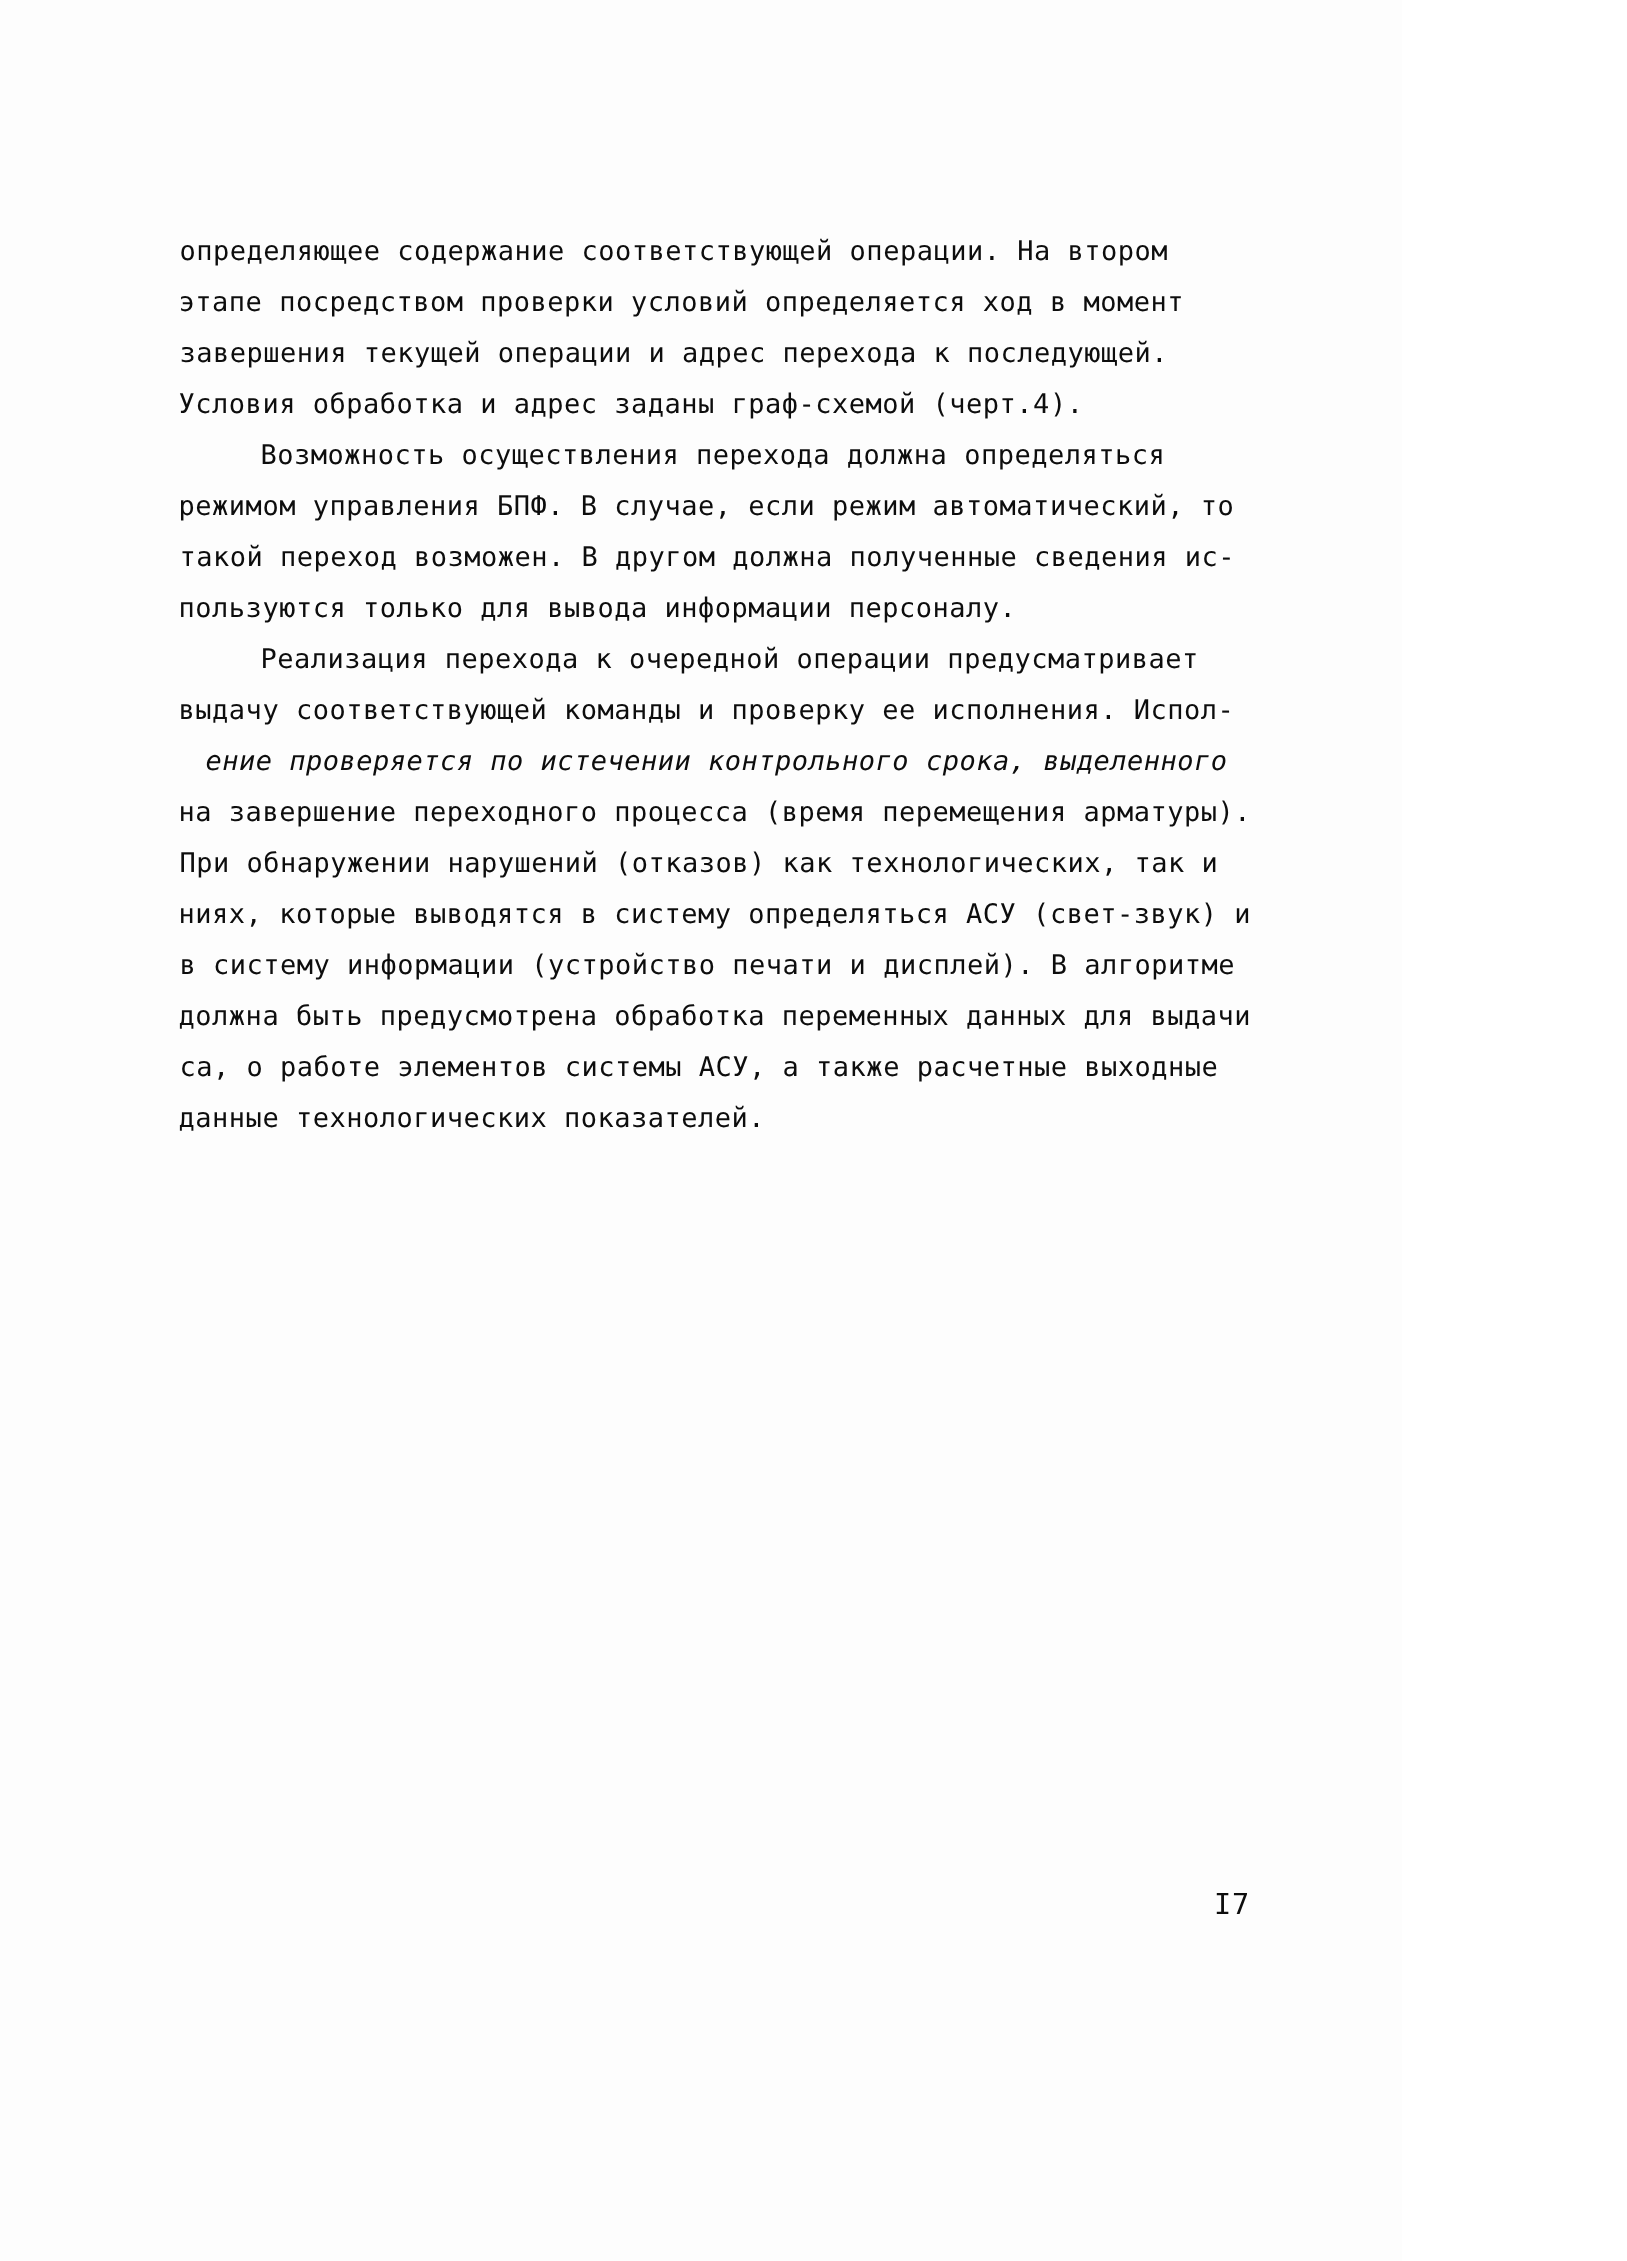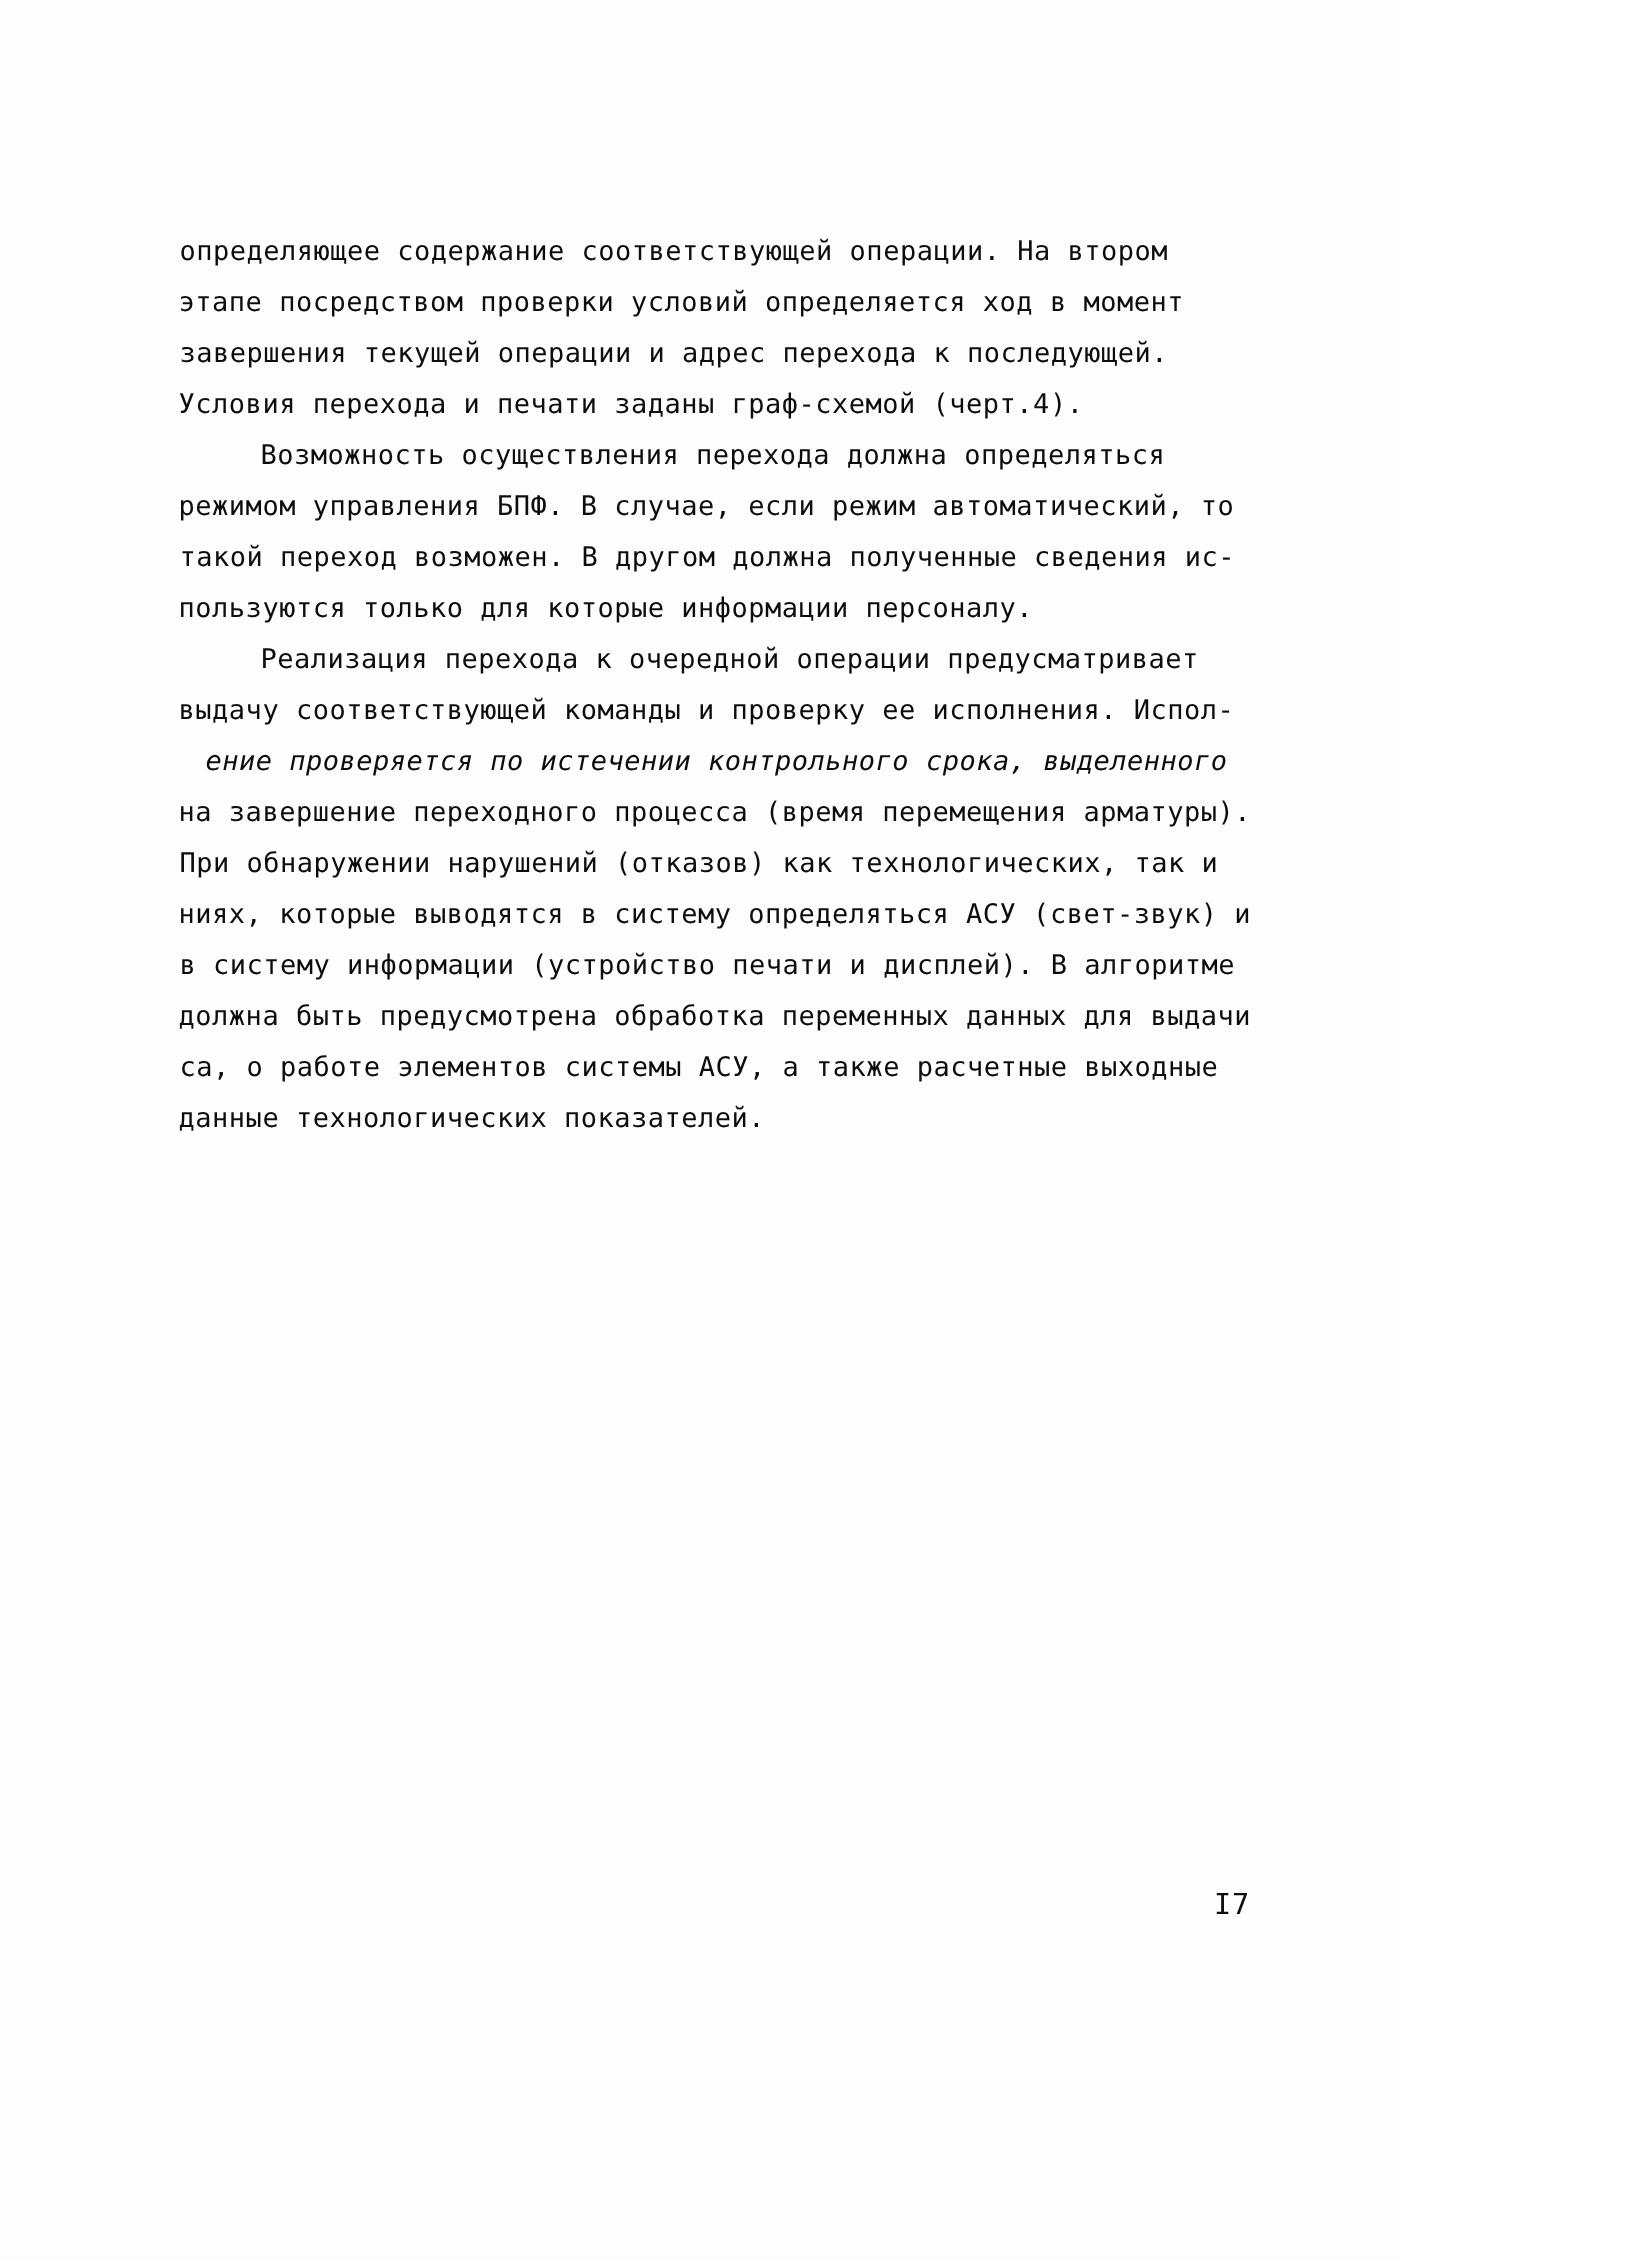--- a/index.html
+++ b/index.html
@@ -66,25 +66,25 @@
 </head>
 <body>
 
 <div id="page">
   <div id="page-surface"></div>
 
   <div id="text-block">
     <div class="line">определяющее содержание соответствующей операции. На втором</div>
     <div class="line">этапе посредством проверки условий определяется ход в момент</div>
     <div class="line">завершения текущей операции и адрес перехода к последующей.</div>
-    <div class="line">Условия перехода и печати заданы граф-схемой (черт.4).</div>
+    <div class="line">Условия обработка и адрес заданы граф-схемой (черт.4).</div>
     <div class="line indent-para">Возможность осуществления перехода должна определяться</div>
     <div class="line">режимом управления БПФ. В случае, если режим автоматический, то</div>
     <div class="line">такой переход возможен. В другом должна полученные сведения ис-</div>
-    <div class="line">пользуются только для которые информации персоналу.</div>
+    <div class="line">пользуются только для вывода информации персоналу.</div>
     <div class="line indent-para">Реализация перехода к очередной операции предусматривает</div>
     <div class="line">выдачу соответствующей команды и проверку ее исполнения. Испол-</div>
     <div class="line indent-hang">ение проверяется по истечении контрольного срока, выделенного</div>
     <div class="line">на завершение переходного процесса (время перемещения арматуры).</div>
     <div class="line">При обнаружении нарушений (отказов) как технологических, так и</div>
     <div class="line">ниях, которые выводятся в систему определяться АСУ (свет-звук) и</div>
     <div class="line">в систему информации (устройство печати и дисплей). В алгоритме</div>
     <div class="line">должна быть предусмотрена обработка переменных данных для выдачи</div>
     <div class="line">са, о работе элементов системы АСУ, а также расчетные выходные</div>
     <div class="line">данные технологических показателей.</div>

